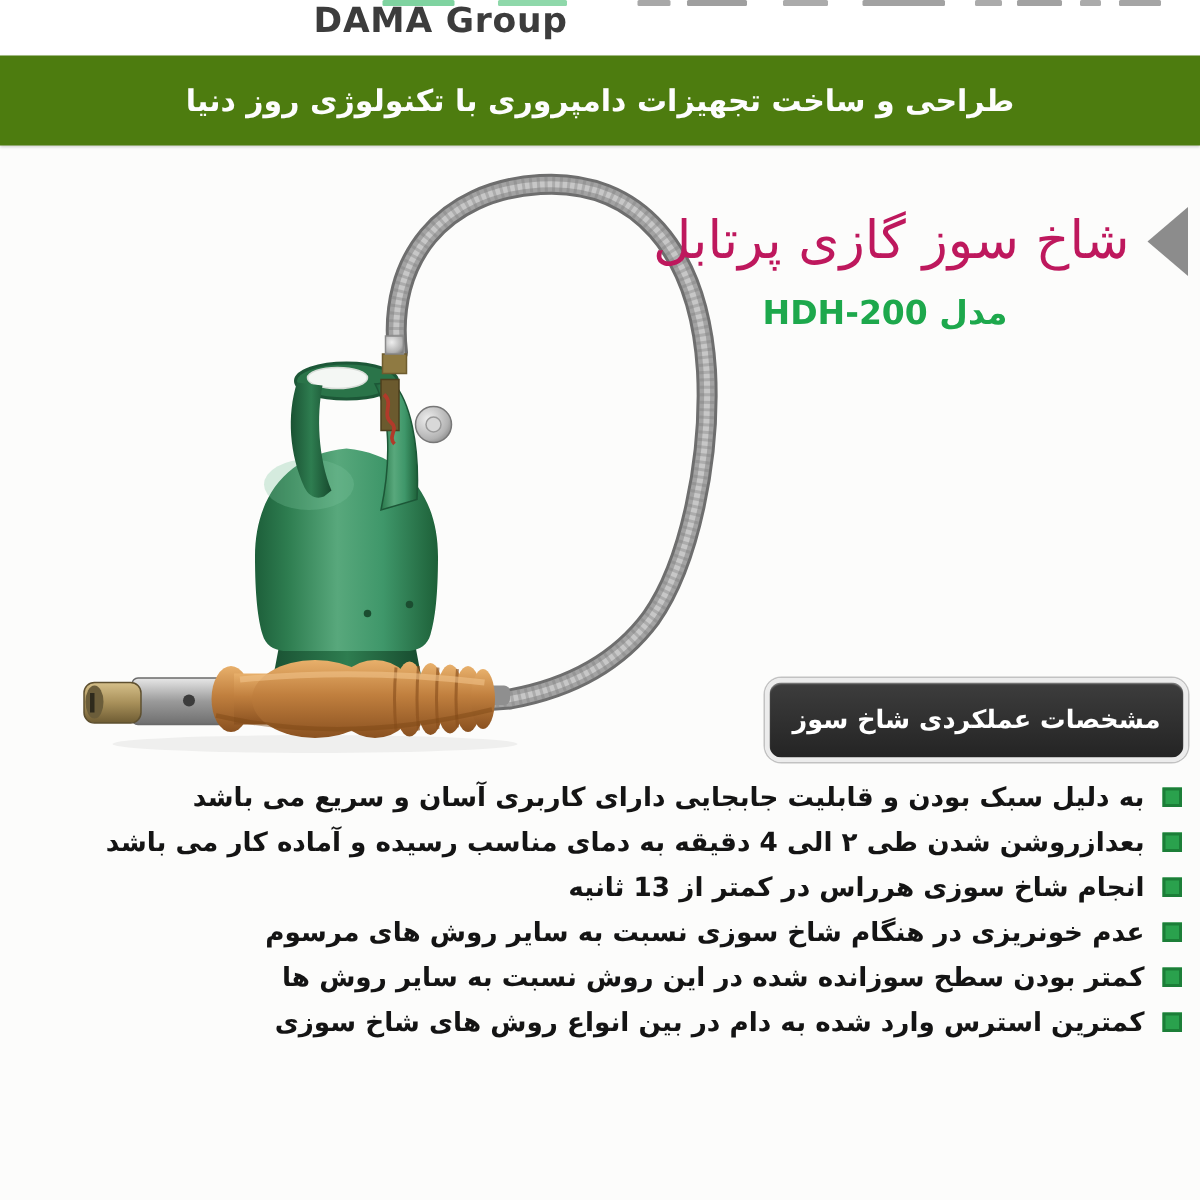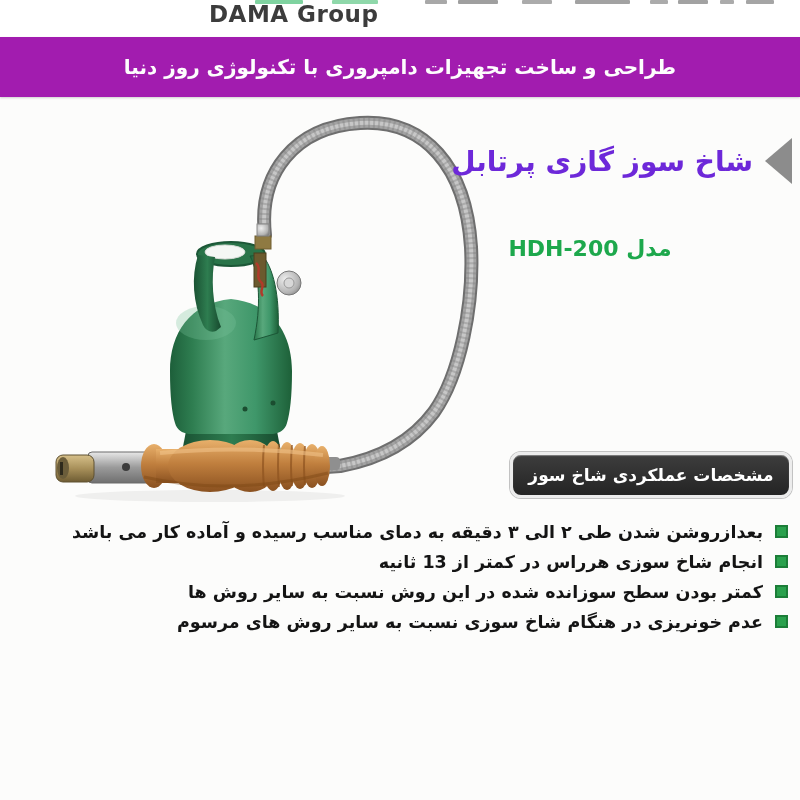--- a/index.html
+++ b/index.html
@@ -11,45 +11,45 @@
   
   .top-strip{position:absolute;left:0;top:0;width:800px;height:37px;background:#ffffff;}
   .logo-crumb{position:absolute;top:0;height:4px;border-radius:1px;}
   .brand{
     position:absolute;left:193px;top:1px;
     font-size:23px;font-weight:bold;color:#3c3c3c;letter-spacing:.5px;margin-left:16px;
   }
   
   .banner{
     position:absolute;left:0;top:37px;width:800px;height:60px;
-    background:#a21caf;display:flex;align-items:center;justify-content:center;
+    background:#4d7c0f;display:flex;align-items:center;justify-content:center;
     box-shadow:0 1px 2px rgba(0,0,0,.18);
   }
   .banner-text{color:#fdfdfd;font-size:20px;font-weight:bold;direction:rtl;}
   
   .figure{position:absolute;left:40px;top:105px;width:450px;height:400px;}
   
   .title-row{
     position:absolute;top:136px;right:8px;height:50px;
     display:flex;align-items:center;gap:12px;direction:ltr;
   }
-  .title-text{font-size:28px;font-weight:bold;color:#6d28d9;direction:rtl;}
+  .title-text{font-size:35px;font-weight:normal;color:#be185d;direction:rtl;}
   .arrow-left{
     width:0;height:0;
     border-top:23px solid transparent;border-bottom:23px solid transparent;
     border-right:27px solid #8c8c8c;
   }
   .model-row{
     position:absolute;top:197px;right:55px;width:310px;text-align:center;
-    direction:rtl;font-size:22px;font-weight:bold;color:#1da84c;margin-top:39px;
+    direction:rtl;font-size:22px;font-weight:bold;color:#1da84c;
   }
   .model-row .model-value{direction:ltr;unicode-bidi:embed;}
   
   .badge{
-    position:absolute;top:452px;right:8px;width:282px;height:46px;box-sizing:border-box;
+    position:absolute;top:452px;right:8px;width:282px;height:56px;box-sizing:border-box;
     background:linear-gradient(#3d3d3d,#242424);
     border:3px solid #ececec;border-radius:11px;
     box-shadow:0 0 0 1px #c2c2c2, inset 0 1px 1px rgba(255,255,255,.35);
     display:flex;align-items:center;justify-content:center;
   }
   .badge-text{color:#ffffff;font-size:17px;font-weight:bold;direction:rtl;white-space:nowrap;}
   
   .features{
     position:absolute;top:517px;left:28px;right:12px;
     direction:rtl;list-style:none;margin:0;padding:0;
@@ -200,36 +200,44 @@
 <div class="model-row">
   <span>مدل</span>
   <span class="model-value">HDH-200</span>
 </div>
 
 <div class="badge">
   <span class="badge-text">مشخصات عملکردی شاخ سوز</span>
 </div>
 
 <ul class="features">
-
-  <li class="feature-item">
-    <span class="bullet"></span>
-    <span class="feature-text">بعدازروشن شدن طی ۲ الی ۳ دقیقه به دمای مناسب رسیده و آماده کار می باشد</span>
+  <li class="feature-item">
+    <span class="bullet"></span>
+    <span class="feature-text">به دلیل سبک بودن و قابلیت جابجایی دارای کاربری آسان و سریع می باشد</span>
+  </li>
+
+  <li class="feature-item">
+    <span class="bullet"></span>
+    <span class="feature-text">بعدازروشن شدن طی ۲ الی 4 دقیقه به دمای مناسب رسیده و آماده کار می باشد</span>
   </li>
 
 
 
   <li class="feature-item">
     <span class="bullet"></span>
     <span class="feature-text">انجام شاخ سوزی هرراس در کمتر از 13 ثانیه</span>
   </li>
 
   <li class="feature-item">
     <span class="bullet"></span>
+    <span class="feature-text">عدم خونریزی در هنگام شاخ سوزی نسبت به سایر روش های مرسوم</span>
+  </li>
+
+  <li class="feature-item">
+    <span class="bullet"></span>
     <span class="feature-text">کمتر بودن سطح سوزانده شده در این روش نسبت به سایر روش ها</span>
   </li>
 
   <li class="feature-item">
     <span class="bullet"></span>
-    <span class="feature-text">عدم خونریزی در هنگام شاخ سوزی نسبت به سایر روش های مرسوم</span>
-  </li>
-
+    <span class="feature-text">کمترین استرس وارد شده به دام در بین انواع روش های شاخ سوزی</span>
+  </li>
 </ul>
 
 </body></html>

